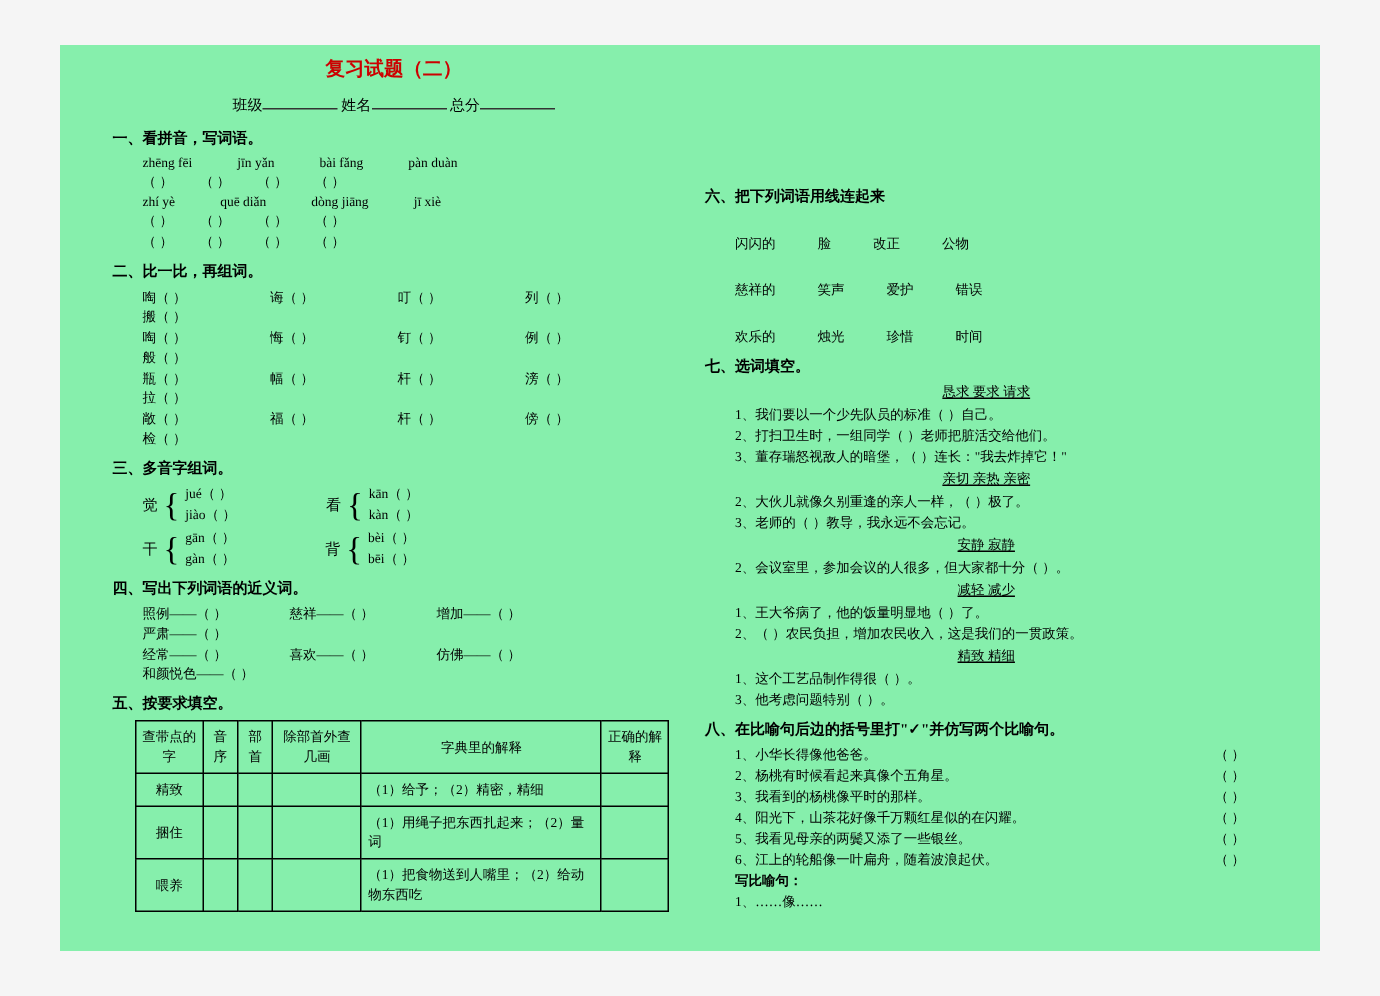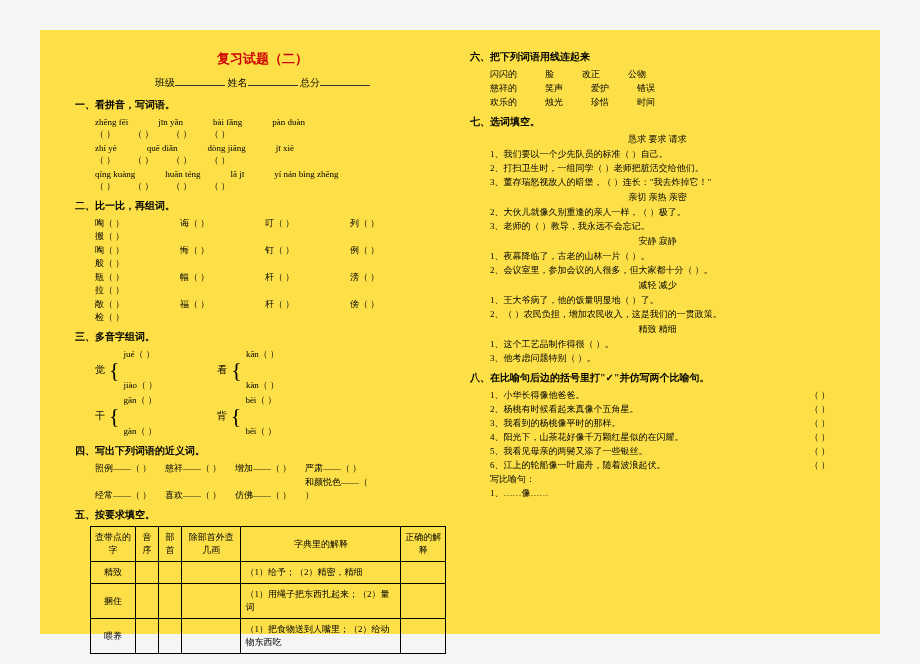--- a/index.html
+++ b/index.html
@@ -7,73 +7,73 @@
       width: 920px;
       height: 664px;
       background: #f5f5f5;
       font-family: SimSun, "宋体", serif;
       font-size: 10px;
       color: #000;
       padding: 30px 40px;
       position: relative;
     }
     .page {
-      background: #fde047;
+      background: #86efac;
       width: 100%;
       height: 100%;
       display: flex;
       padding: 20px 25px;
+      align-items: flex-end;
     }
     .col { flex: 1; padding: 0 10px; }
     .col-left { border-right: none; }
     .title { color: #c00; text-align: center; font-size: 13px; font-weight: bold; margin-bottom: 6px; }
     .header-line { text-align: center; font-size: 10px; margin-bottom: 8px; }
     .ul { display: inline-block; border-bottom: 1px solid #333; min-width: 50px; height: 12px; }
     .section { margin-bottom: 6px; }
     .sec-title { font-size: 10px; margin-bottom: 4px; font-weight: bold; }
     .pinyin-row { margin: 1px 0 1px 20px; }
     .pinyin-row span { display: inline-block; margin-right: 30px; font-size: 9px; }
     .paren-row span { display: inline-block; margin-right: 18px; font-size: 9px; }
     .char-row { margin: 1px 0 1px 20px; text-decoration: underline; }
     .char-row span { display: inline-block; width: 85px; font-size: 9px; }
     .poly { margin: 2px 0 2px 20px; display: flex; gap: 60px; }
     .poly-item { display: flex; align-items: center; gap: 4px; }
     .brace { font-size: 22px; line-height: 0.8; }
-    .poly-sub { display: flex; flex-direction: column; gap: 18px; font-size: 9px; }
+    .poly-sub { display: flex; flex-direction: column; gap: 1px; font-size: 9px; }
     .syn-row { margin: 1px 0 1px 20px; }
-    .syn-row span { display: inline-block; width: 70px; font-size: 9px; }
+    .syn-row span { display: inline-block; width: 98px; font-size: 9px; }
     table.lookup { border-collapse: collapse; width: 95%; margin-left: 15px; margin-top: 2px; }
     table.lookup th, table.lookup td { border: 1px solid #000; padding: 4px 3px; font-size: 9px; text-align: center; font-weight: normal; }
     table.lookup td.def { text-align: left; padding-left: 4px; }
-    .line-item { margin: 1px 0 1px 20px; font-size: 9px; }
+    .line-item { margin: 18px 0 1px 20px; font-size: 9px; }
     .line-item span { display: inline-block; margin-right: 28px; }
-    .word-bank { text-align: center; font-size: 9px; margin: 2px 0; }
+    .word-bank { text-align: center; font-size: 9px; margin: 2px 0; text-decoration: underline; }
     .q-item { margin: 1px 0 1px 20px; font-size: 9px; }
     .q-item-num { margin: 1px 0 1px 20px; font-size: 9px; display: flex; justify-content: space-between; padding-right: 15px; gap: 22px; }
-    .bold { font-weight: normal; }
+    .bold { font-weight: bold; }
   </style>
 </head>
 <body>
 
 <div class="page">
   <div class="col col-left">
     <div class="title">复习试题（二）</div>
     <div class="header-line">
       <span>班级</span><span class="ul"></span>
       <span>姓名</span><span class="ul"></span>
       <span>总分</span><span class="ul"></span>
     </div>
 
     <div class="section">
       <div class="sec-title">一、看拼音，写词语。</div>
       <div class="pinyin-row"><span>zhēng fēi</span><span>jīn yǎn</span><span>bài fǎng</span><span>pàn duàn</span></div>
       <div class="pinyin-row paren-row"><span>（        ）</span><span>（        ）</span><span>（        ）</span><span>（        ）</span></div>
       <div class="pinyin-row"><span>zhí yè</span><span>quē diǎn</span><span>dòng jiāng</span><span>jī xiè</span></div>
       <div class="pinyin-row paren-row"><span>（        ）</span><span>（        ）</span><span>（        ）</span><span>（        ）</span></div>
-      <div class="pinyin-row"><span>qíng kuàng</span><span>huān téng</span><span>lā jī</span><span>yí nán bìng zhēng</span></div>
       <div class="pinyin-row paren-row"><span>（        ）</span><span>（        ）</span><span>（        ）</span><span>（        ）</span></div>
     </div>
 
     <div class="section">
       <div class="sec-title">二、比一比，再组词。</div>
       <div class="char-row"><span>啕（     ）</span><span>诲（     ）</span><span>叮（     ）</span><span>列（     ）</span><span>搬（     ）</span></div>
       <div class="char-row"><span>啕（     ）</span><span>悔（     ）</span><span>钉（     ）</span><span>例（     ）</span><span>般（     ）</span></div>
       <div class="char-row"><span>瓶（     ）</span><span>幅（     ）</span><span>杆（     ）</span><span>滂（     ）</span><span>拉（     ）</span></div>
       <div class="char-row"><span>敞（     ）</span><span>福（     ）</span><span>杆（     ）</span><span>傍（     ）</span><span>检（     ）</span></div>
     </div>
@@ -176,21 +176,20 @@
     <div class="section">
       <div class="sec-title">七、选词填空。</div>
       <div class="word-bank">恳求    要求    请求</div>
       <div class="q-item">1、我们要以一个少先队员的标准（      ）自己。</div>
       <div class="q-item">2、打扫卫生时，一组同学（      ）老师把脏活交给他们。</div>
       <div class="q-item">3、董存瑞怒视敌人的暗堡，（      ）连长："我去炸掉它！"</div>
       <div class="word-bank">亲切    亲热    亲密</div>
       <div class="q-item">2、大伙儿就像久别重逢的亲人一样，（      ）极了。</div>
       <div class="q-item">3、老师的（      ）教导，我永远不会忘记。</div>
       <div class="word-bank">安静    寂静</div>
-      <div class="q-item">1、夜幕降临了，古老的山林一片（      ）。</div>
       <div class="q-item">2、会议室里，参加会议的人很多，但大家都十分（      ）。</div>
       <div class="word-bank">减轻    减少</div>
       <div class="q-item">1、王大爷病了，他的饭量明显地（      ）了。</div>
       <div class="q-item">2、（      ）农民负担，增加农民收入，这是我们的一贯政策。</div>
       <div class="word-bank">精致    精细</div>
       <div class="q-item">1、这个工艺品制作得很（      ）。</div>
       <div class="q-item">3、他考虑问题特别（      ）。</div>
     </div>
 
     <div class="section">

